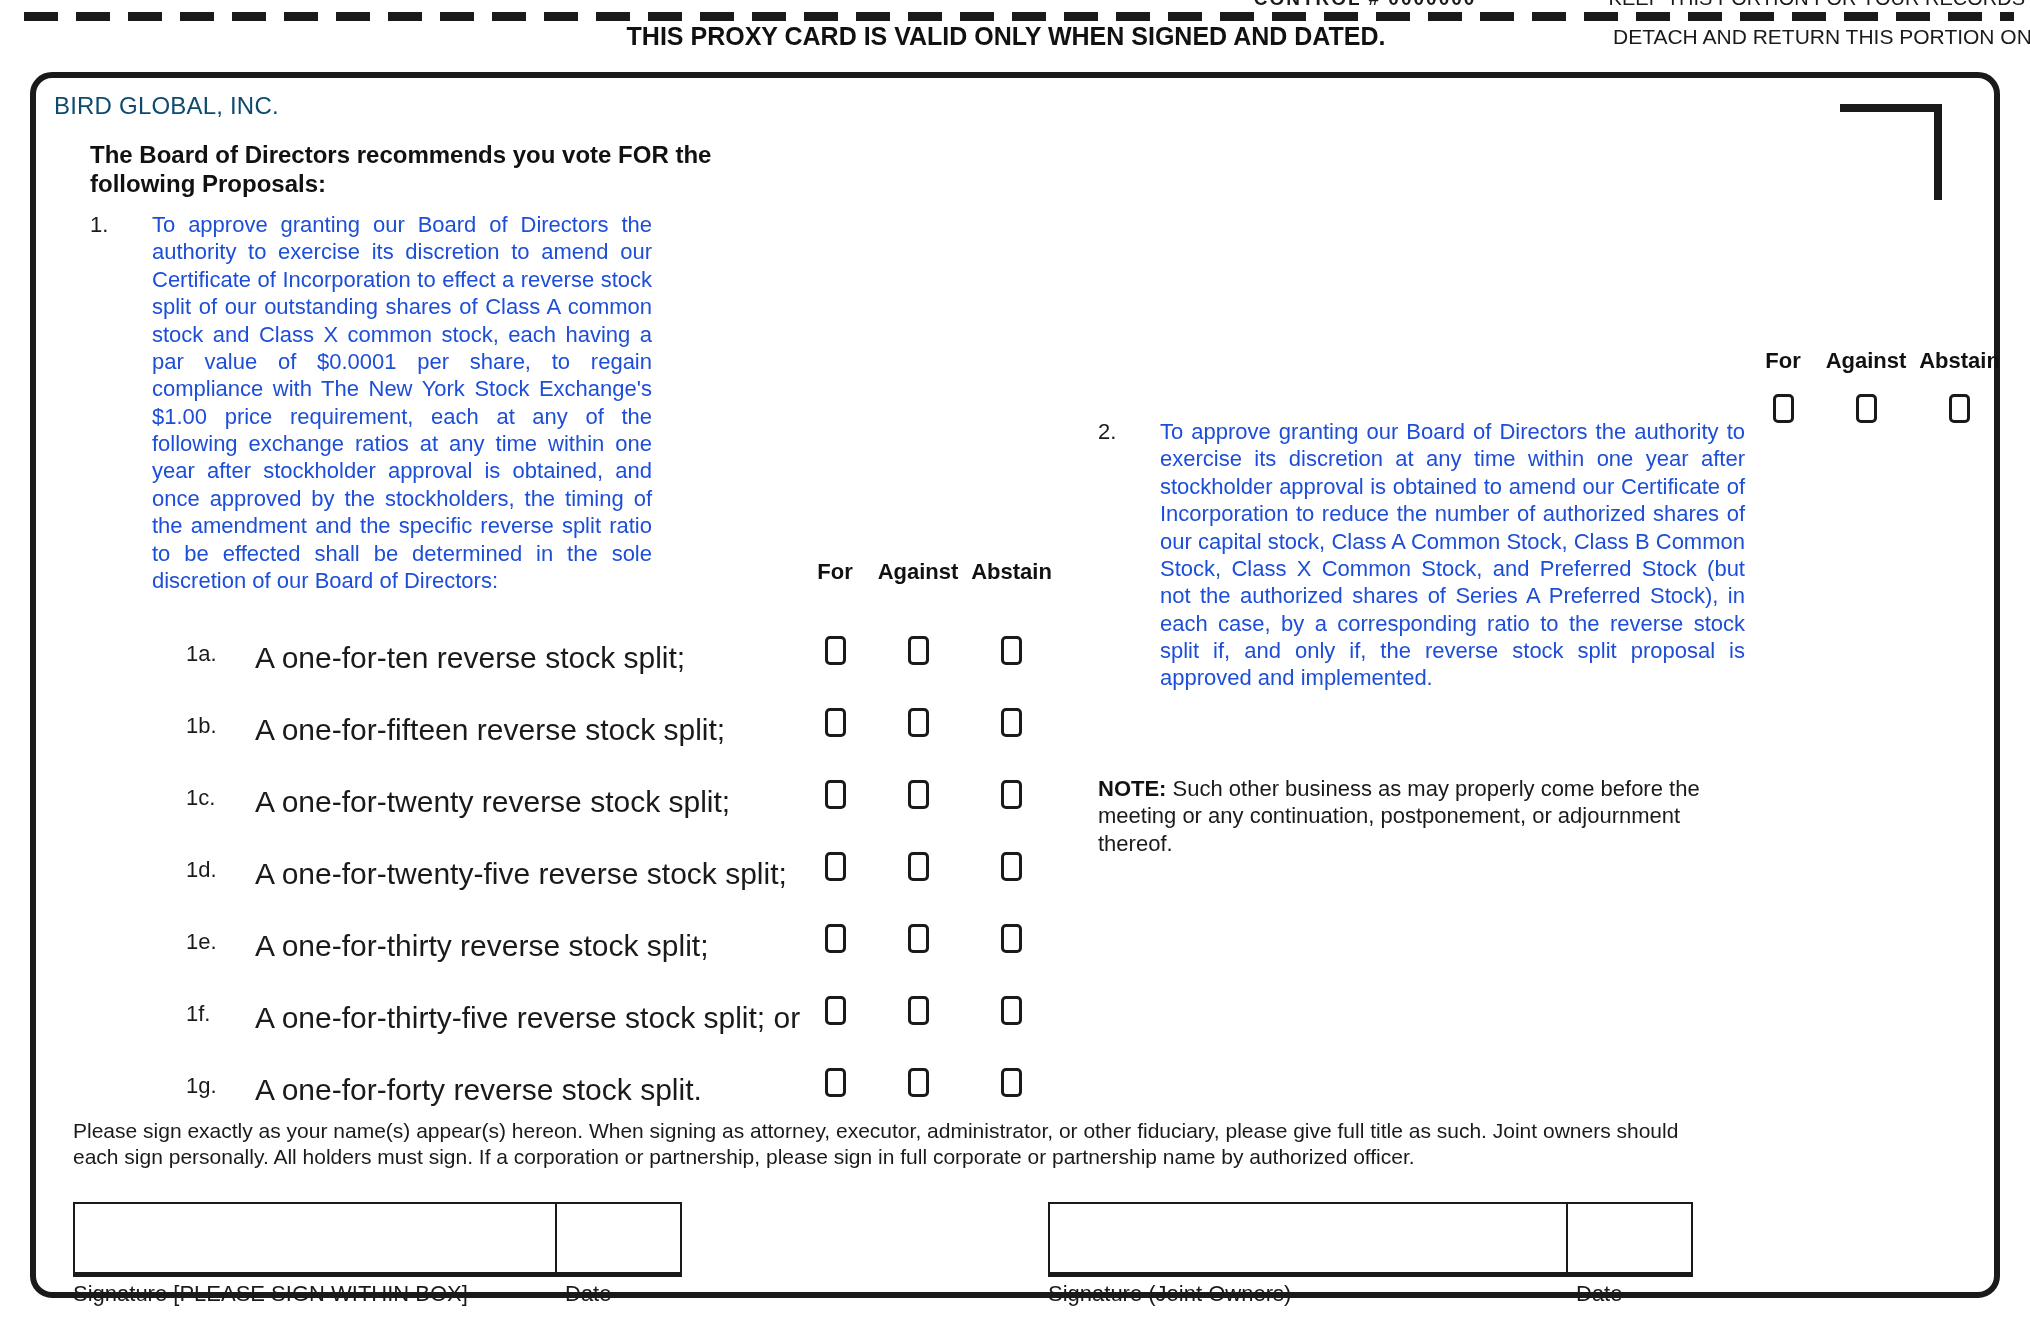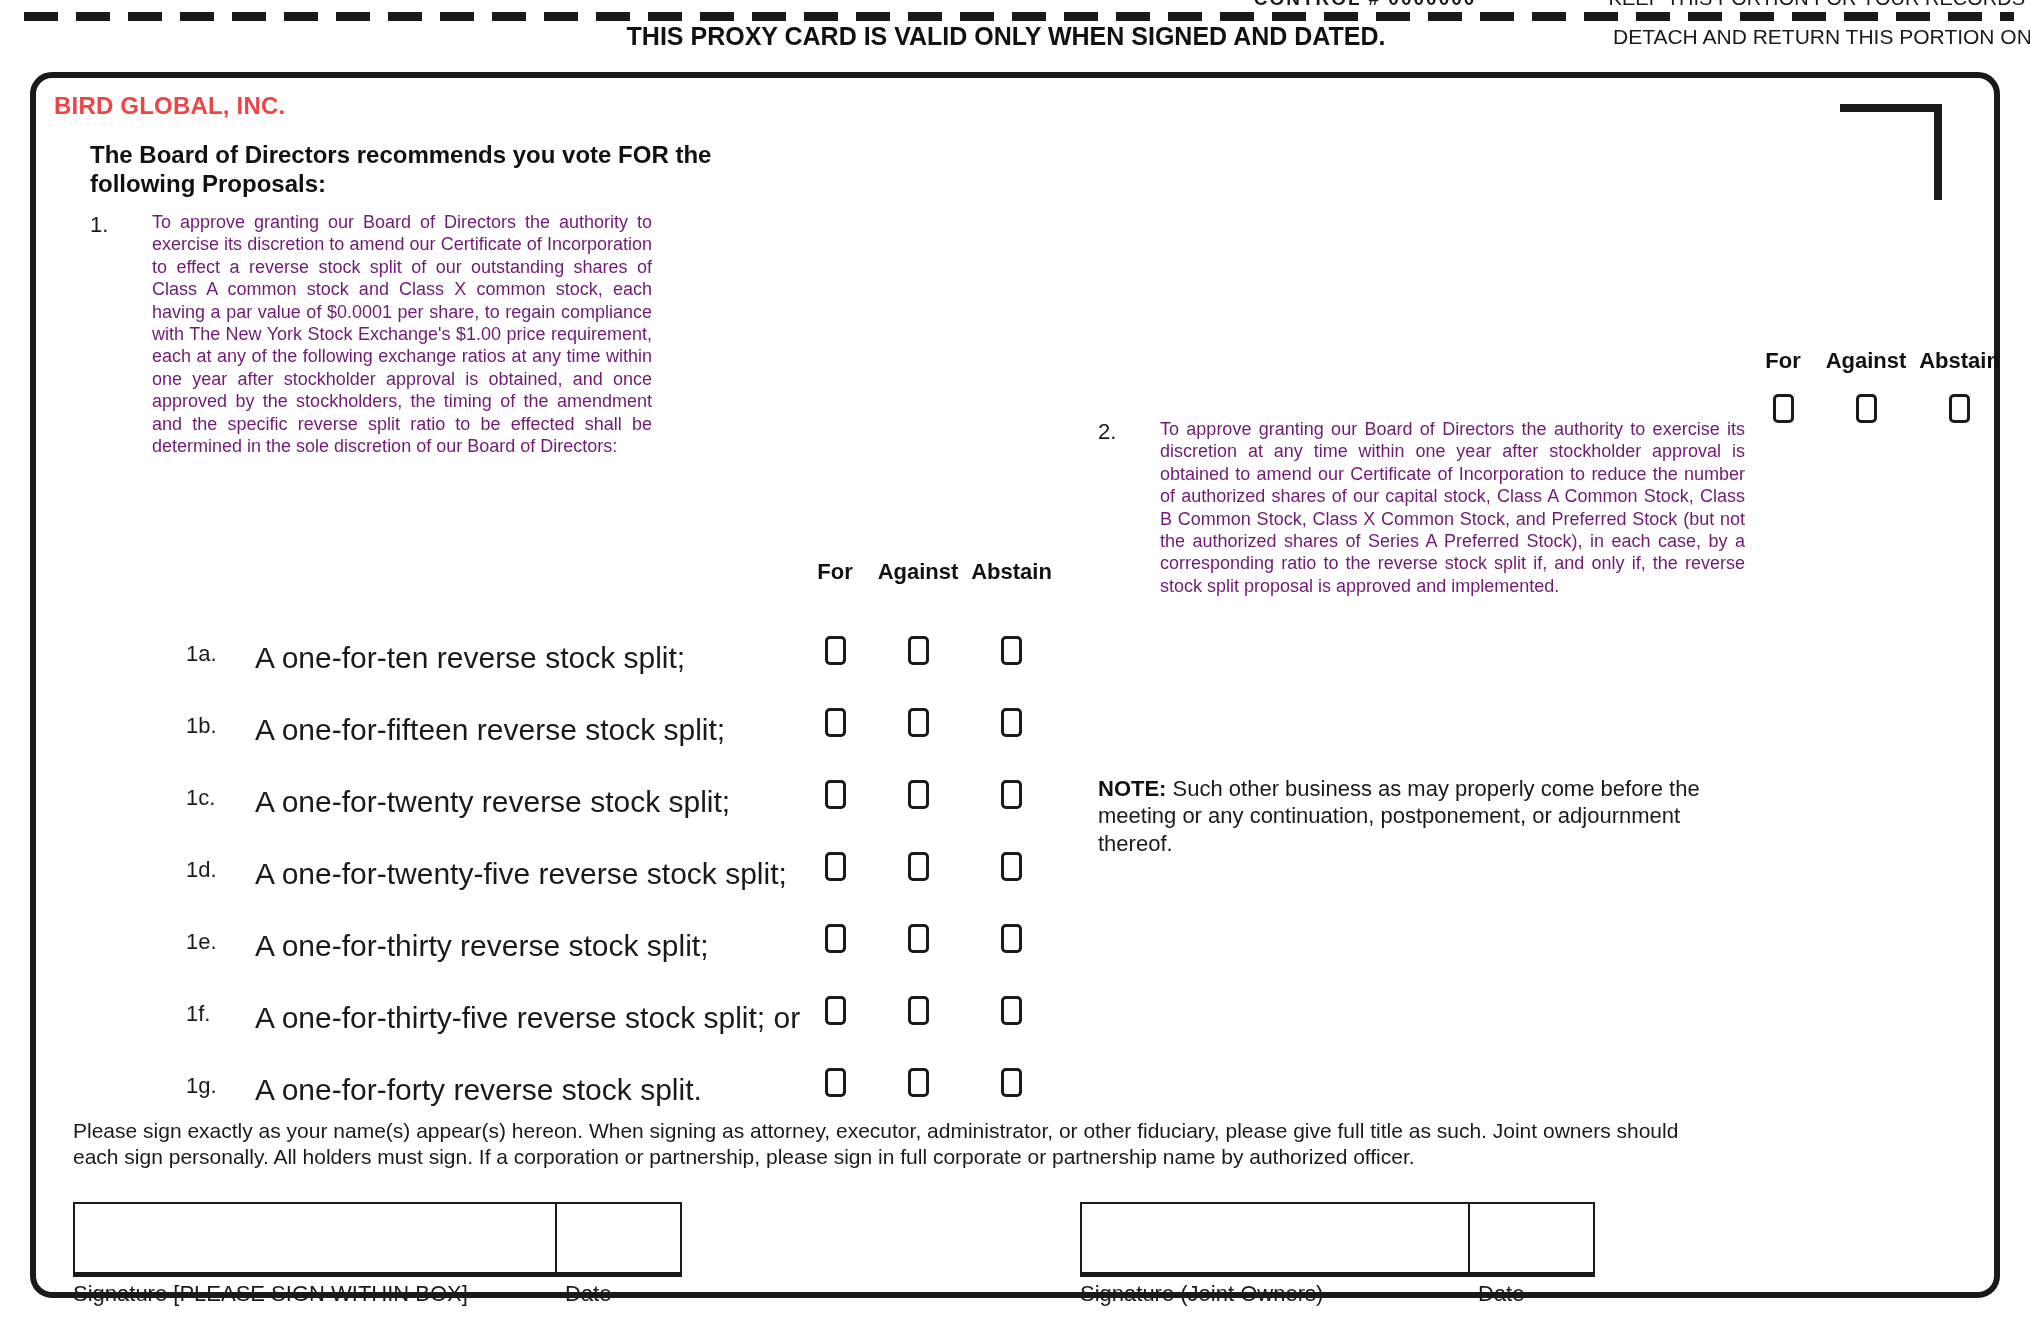--- a/index.html
+++ b/index.html
@@ -99,23 +99,23 @@
     border: 6px solid #1a1a1a;
     border-radius: 22px;
     background: #ffffff;
   }
 
   .company-name {
     position: absolute;
     left: 18px;
     top: 14px;
     font-size: 24px;
-    font-weight: bold;
+    font-weight: normal;
     letter-spacing: 0.2px;
-    color: #ef4444;
+    color: #0c4a6e;
   }
 
   .recommend-heading {
     position: absolute;
     left: 54px;
     top: 62px;
     width: 660px;
     font-size: 24px;
     font-weight: bold;
     line-height: 1.22;
@@ -162,25 +162,25 @@
   .prop-num {
     width: 62px;
     flex: 0 0 62px;
     font-size: 22px;
     line-height: 1.24;
     color: #1a1a1a;
   }
   .prop-text {
     flex: 0 0 500px;
     width: 500px;
-    font-size: 18px;
+    font-size: 22px;
     line-height: 1.245;
     text-align: justify;
     text-justify: inter-word;
-    color: #701a75;
+    color: #1d4ed8;
   }
   .prop-text.lastline-left {
     text-align-last: left;
   }
 
   
   .left-vote-head {
     position: absolute;
     left: 765px;
     top: 481px;
@@ -304,21 +304,21 @@
     color: #1a1a1a;
     text-align: left;
   }
 
   .sig-group {
     position: absolute;
     top: 1124px;
     height: 100px;
   }
   .sig-group.left  { left: 37px;  width: 609px; }
-  .sig-group.right { left: 1044px; width: 515px; }
+  .sig-group.right { left: 1012px; width: 645px; }
 
   .sig-boxes {
     position: relative;
     display: flex;
     height: 70px;
     border-bottom: 5px solid #1a1a1a;
   }
   .sig-box-main {
     flex: 1 1 auto;
     box-sizing: border-box;

